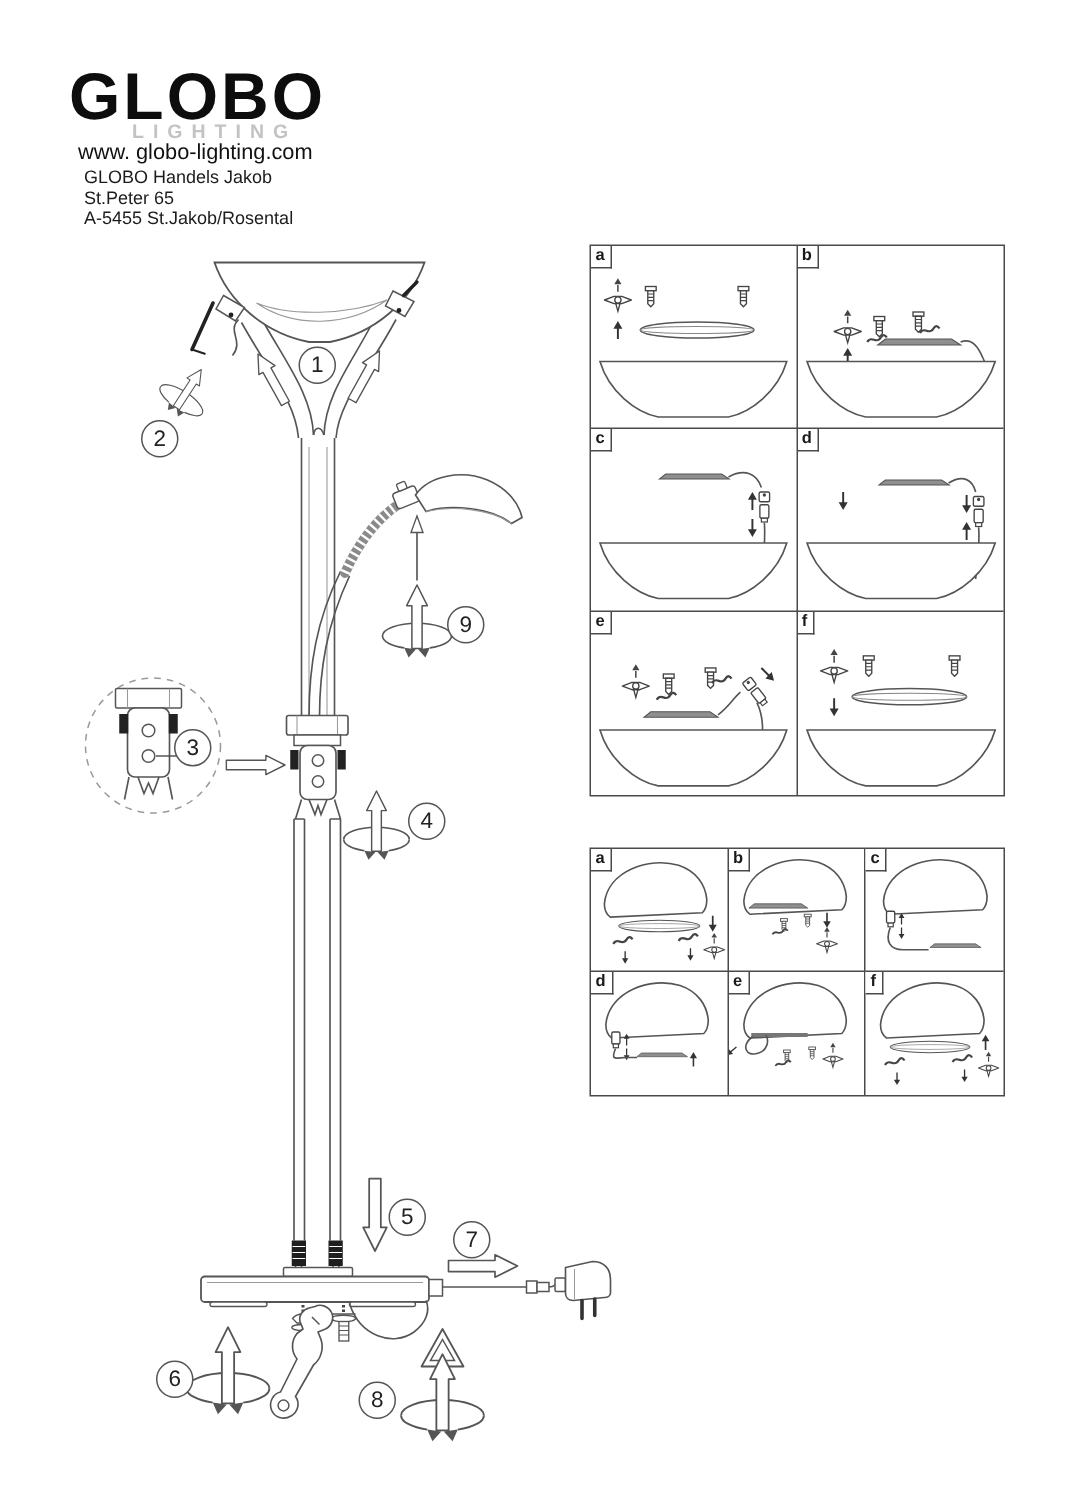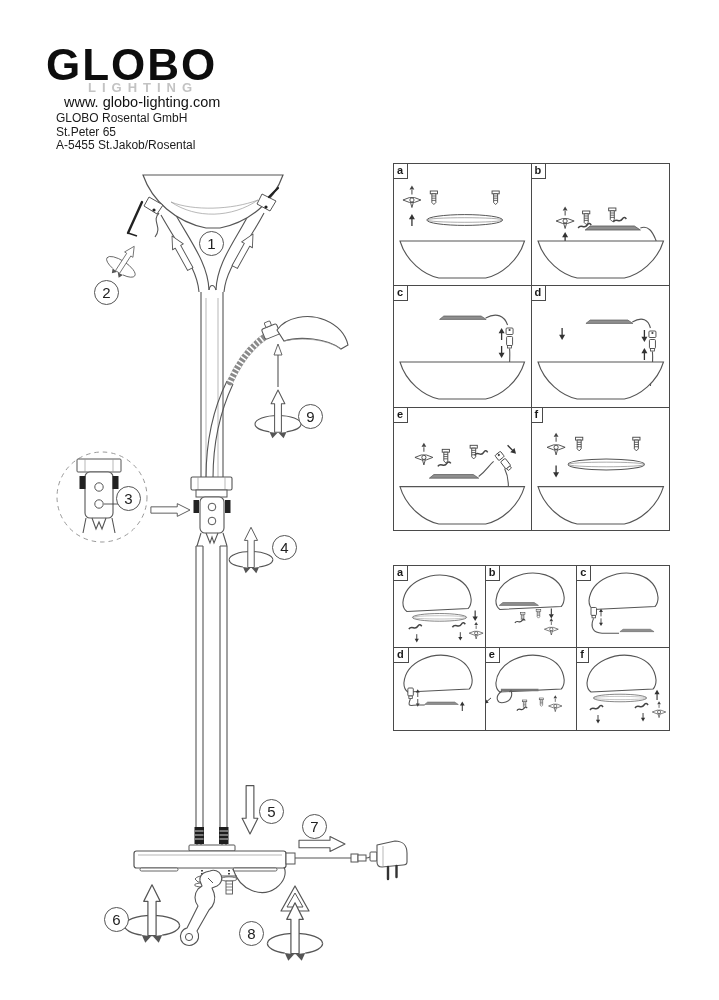--- a/index.html
+++ b/index.html
@@ -2,21 +2,21 @@
 <html><head>
 <meta charset="utf-8">
 <style>
   html,body{margin:0;padding:0;background:#e8e8e8;}
   #page{position:relative;width:719px;height:1000px;background:#ffffff;overflow:hidden;
         font-family:"Liberation Sans", sans-serif;color:#1a1a1a;}
   .abs{position:absolute;}
   
   .brand{left:46px;top:40px;font-size:44px;font-weight:bold;letter-spacing:2px;color:#0d0d0d;}
   .brand-sub{left:88px;top:80px;font-size:13px;font-weight:bold;letter-spacing:6px;color:#c3c3c3;}
-  .website{left:52px;top:94px;font-size:14.5px;color:#111;margin-left:12px;}
+  .website{left:52px;top:94px;font-size:14.5px;color:#111;}
   .addr{left:56px;top:112px;font-size:12px;line-height:13.5px;color:#1c1c1c;}
   .models{left:498px;top:73px;width:120px;text-align:center;font-size:29px;line-height:32px;color:#111;}
   
   .co{width:25px;height:25px;border:1.4px solid #555;border-radius:50%;background:#fff;
       font-size:15px;line-height:24px;text-align:center;color:#222;box-sizing:border-box;}
   
   .grid{border:1.5px solid #4a4a4a;display:grid;background:#fff;}
   #grid1{left:393px;top:163px;width:275px;height:366px;grid-template-columns:1fr 1fr;grid-template-rows:1fr 1fr 1fr;}
   #grid2{left:393px;top:565px;width:275px;height:164px;grid-template-columns:1fr 1fr 1fr;grid-template-rows:1fr 1fr;}
   .cell{position:relative;border-right:1.5px solid #4a4a4a;border-bottom:1.5px solid #4a4a4a;}
@@ -75,21 +75,21 @@
         <rect x="-3" y="8.5" width="6" height="9" rx="1" fill="#fff" stroke="#444" stroke-width="0.9"></rect>
         <rect x="-2" y="17.5" width="4" height="2.5" fill="#fff" stroke="#444" stroke-width="0.8"></rect>
       </g>
     </defs>
   </svg>
 
   <div class="abs brand">GLOBO</div>
   <div class="abs brand-sub">LIGHTING</div>
   <div class="abs website">www. globo-lighting.com</div>
   <div class="abs addr">
-    <div>GLOBO Rosental GmbH</div>
+    <div>GLOBO Handels Jakob</div>
     <div>St.Peter 65</div>
     <div>A-5455 St.Jakob/Rosental</div>
   </div>
 
   <svg class="abs" style="left:0;top:0" width="719" height="1000" viewBox="0 0 719 1000">
 
     <g>
       <path class="ln" d="M161,215 C180,249 197,268 199,292"></path>
       <path class="ln" d="M173,210 C190,241 208,263 209,290"></path>
       <path class="ln" d="M264,213 C246,247 226,267 224,292"></path>

